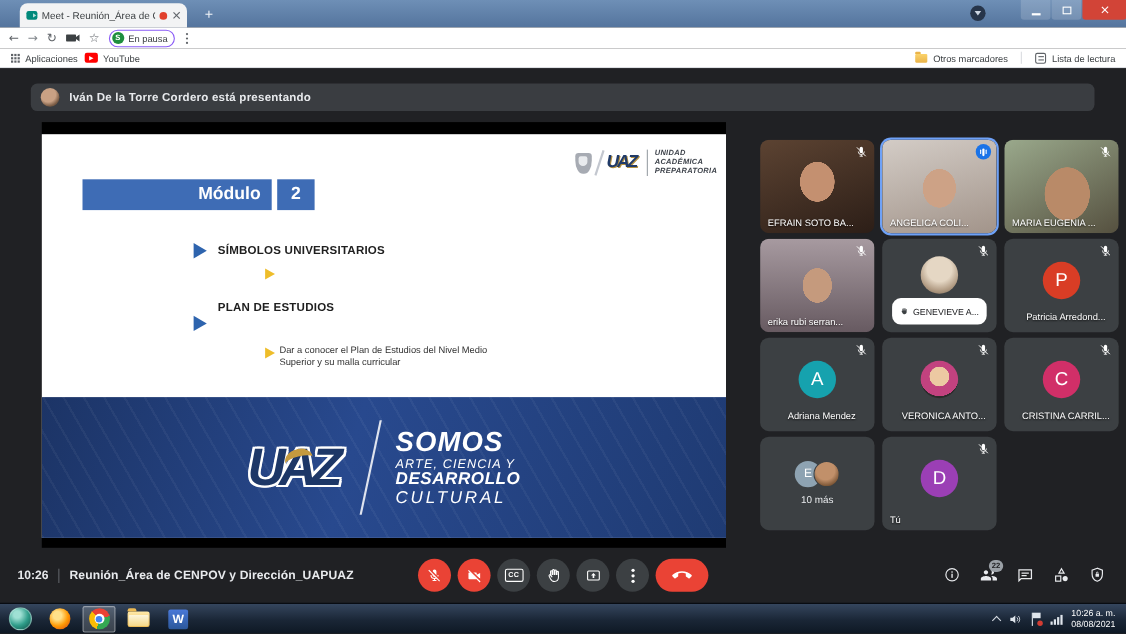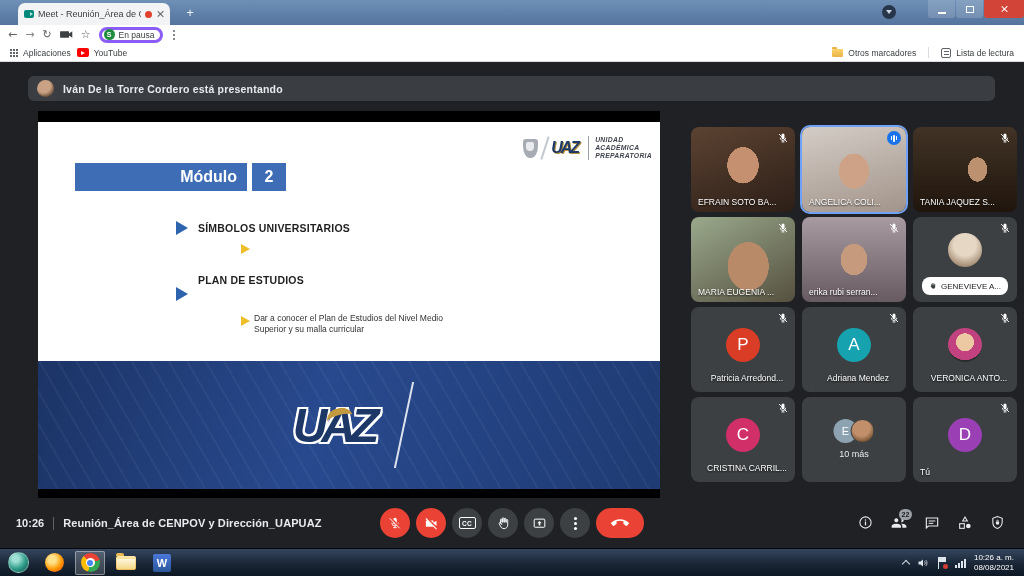--- a/index.html
+++ b/index.html
@@ -33,21 +33,21 @@
   .toolbar { position:absolute; left:0; top:25px; width:1024px; height:19px; background:#fff;
     display:flex; align-items:center; padding:0 8px; gap:8px; }
   .navic { font-size:11px; color:#5f6368; line-height:1; }
   .navic.fwd { color:#80868b; }
   .addressbar { flex:1; height:15px; background:#f1f3f4; border-radius:8px; display:flex; align-items:center; gap:5px; padding:0 9px; margin:0 4px; }
   .lock-ic { flex:none; }
   .url { font-size:9.5px; color:#202124; white-space:nowrap; }
   .url .path { color:#5f6368; }
   .cam-indic { flex:none; }
   .star { font-size:11px; color:#5f6368; }
-  .profile-chip { height:16px; border:3px solid #8b5cf6; border-radius:9px; display:flex; align-items:center; gap:4px; padding:1px 6px 1px 2px; }
+  .profile-chip { height:16px; border:1px solid #8b5cf6; border-radius:9px; display:flex; align-items:center; gap:4px; padding:1px 6px 1px 2px; }
   .profile-avatar { width:11px; height:11px; border-radius:50%; background:#1e8e3e; color:#fff; font-size:7px; font-weight:bold; display:flex; align-items:center; justify-content:center; }
   .profile-label { font-size:8.5px; color:#3c4043; }
   .vdots { width:2px; height:2px; border-radius:50%; background:#5f6368; box-shadow:0 4px 0 #5f6368, 0 8px 0 #5f6368; margin:-8px 4px 0 2px; }
 
   .bookmarks { position:absolute; left:0; top:44px; width:1024px; height:18px; background:#fff;
     border-bottom:1px solid #dadce0; display:flex; align-items:center; padding:0 10px; gap:6px; }
   .bm-item { display:flex; align-items:center; gap:5px; font-size:8.5px; color:#3c4043; }
   .apps-grid { width:2px; height:2px; background:#5f6368; margin:-6px 6px 0 0;
     box-shadow:3px 0 0 #5f6368,6px 0 0 #5f6368,0 3px 0 #5f6368,3px 3px 0 #5f6368,6px 3px 0 #5f6368,0 6px 0 #5f6368,3px 6px 0 #5f6368,6px 6px 0 #5f6368; }
   .yt-ic { width:12px; height:9px; background:#f00; border-radius:2px; position:relative; }
@@ -120,21 +120,21 @@
   .mic-off-badge { position:absolute; top:5px; right:6px; width:12px; height:12px; }
   .spk-badge { position:absolute; top:4px; right:5px; width:14px; height:14px; border-radius:50%;
     background:#1a73e8; display:flex; align-items:center; justify-content:center; gap:1px; }
   .spk-badge i { width:1.6px; background:#fff; border-radius:1px; display:block; }
   .spk-badge i:nth-child(1){height:4px}.spk-badge i:nth-child(2){height:7px}.spk-badge i:nth-child(3){height:4px}
   .letter-avatar { position:absolute; left:50%; top:21px; transform:translateX(-50%); width:34px; height:34px;
     border-radius:50%; color:#fff; font-size:17px; display:flex; align-items:center; justify-content:center; }
   .photo-avatar { position:absolute; left:50%; top:21px; transform:translateX(-50%); width:34px; height:34px; border-radius:50%; }
   .av-genevieve { background:radial-gradient(circle at 50% 35%, #e5d7c4 0 40%, #b09a82 70%, #6e5d4c); top:16px; }
   .av-veronica { background:radial-gradient(circle at 50% 42%, #ecc9a2 0 34%, #c2427f 35% 68%, #2b2b2b 69%); }
-  .hand-pill { position:absolute; left:50%; bottom:7px; transform:translateX(-50%); height:18px; background:#fff;
+  .hand-pill { position:absolute; left:50%; bottom:7px; transform:translateX(-50%); height:24px; background:#fff;
     border-radius:8px; display:flex; align-items:center; gap:4px; padding:8px 7px; white-space:nowrap; }
   .hand-pill .pill-name { font-size:8px; color:#202124; }
   .group-avatars { position:absolute; left:50%; top:22px; transform:translateX(-50%); display:flex; }
   .ga { width:24px; height:24px; border-radius:50%; display:flex; align-items:center; justify-content:center;
     color:#fff; font-size:11px; }
   .ga.photo { margin-left:-7px; background:radial-gradient(circle at 45% 35%, #c1906a 0 45%, #7c5636 75%, #4a3320); border:1px solid #3c4043; }
   .group-label { position:absolute; left:0; right:0; top:52px; text-align:center; font-size:9px; color:#e8eaed; }
 
   
   .meetbar { position:absolute; left:0; right:0; bottom:0; height:50px; }
@@ -277,20 +277,26 @@
       <span class="tri-yellow" style="left:203px; top:122px;"></span>
 
       <span class="tri-blue" style="left:138px; top:165px;"></span>
       <div class="bullet-title" style="left:160px; top:152px;">PLAN DE ESTUDIOS</div>
       <span class="tri-yellow" style="left:203px; top:194px;"></span>
       <div class="bullet-detail" style="left:216px; top:191px;">Dar a conocer el Plan de Estudios del Nivel Medio Superior y su malla curricular</div>
 
       <div class="slide-footer">
         <span class="uaz-big">UAZ</span>
         <span class="footer-divider"></span>
+        <div class="footer-text">
+          <div class="ft1">SOMOS</div>
+          <div class="ft2">ARTE, CIENCIA Y</div>
+          <div class="ft3">DESARROLLO</div>
+          <div class="ft4">CULTURAL</div>
+        </div>
       </div>
     </div>
   </div>
 
   <div class="tiles">
 
     <div class="tile v-efrain">
       <svg class="mic-off-badge" viewBox="0 0 24 24">
           <path fill="#fff" d="M12 14.5c1.66 0 3-1.34 3-3V6a3 3 0 0 0-6 0v5.5c0 1.66 1.34 3 3 3z"></path>
           <path fill="none" stroke="#fff" stroke-width="1.6" d="M6.5 11.5a5.5 5.5 0 0 0 11 0M12 17v3M9 20h6"></path>
@@ -301,28 +307,20 @@
 
     <div class="tile v-angelica speaking">
       <span class="spk-badge">
           <i></i>
           <i></i>
           <i></i>
         </span>
       <span class="tile-name">ANGELICA COLI...</span>
     </div>
 
-    <div class="tile v-tania">
-      <svg class="mic-off-badge" viewBox="0 0 24 24">
-          <path fill="#fff" d="M12 14.5c1.66 0 3-1.34 3-3V6a3 3 0 0 0-6 0v5.5c0 1.66 1.34 3 3 3z"></path>
-          <path fill="none" stroke="#fff" stroke-width="1.6" d="M6.5 11.5a5.5 5.5 0 0 0 11 0M12 17v3M9 20h6"></path>
-          <line x1="4" y1="4" x2="20" y2="20" stroke="#fff" stroke-width="1.8"></line>
-        </svg>
-      <span class="tile-name">TANIA JAQUEZ S...</span>
-    </div>
 
     <div class="tile v-maria">
       <svg class="mic-off-badge" viewBox="0 0 24 24">
           <path fill="#fff" d="M12 14.5c1.66 0 3-1.34 3-3V6a3 3 0 0 0-6 0v5.5c0 1.66 1.34 3 3 3z"></path>
           <path fill="none" stroke="#fff" stroke-width="1.6" d="M6.5 11.5a5.5 5.5 0 0 0 11 0M12 17v3M9 20h6"></path>
           <line x1="4" y1="4" x2="20" y2="20" stroke="#fff" stroke-width="1.8"></line>
         </svg>
       <span class="tile-name">MARIA EUGENIA ...</span>
     </div>
 

